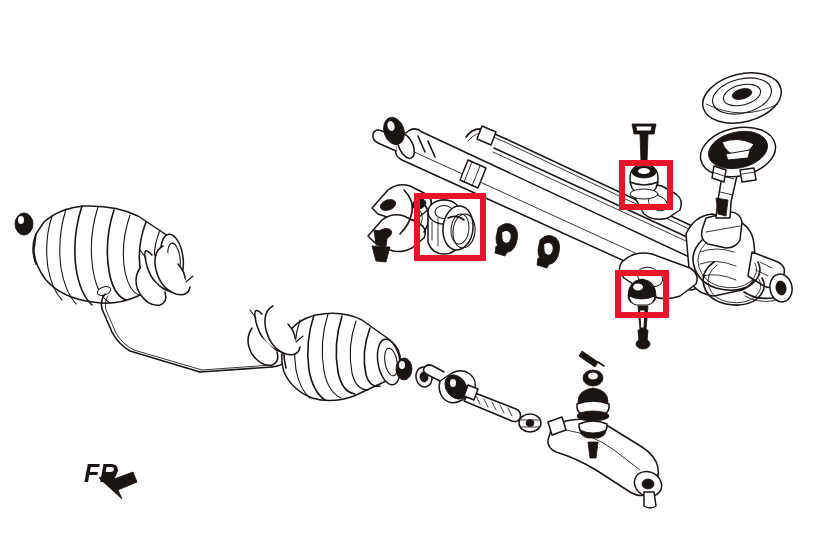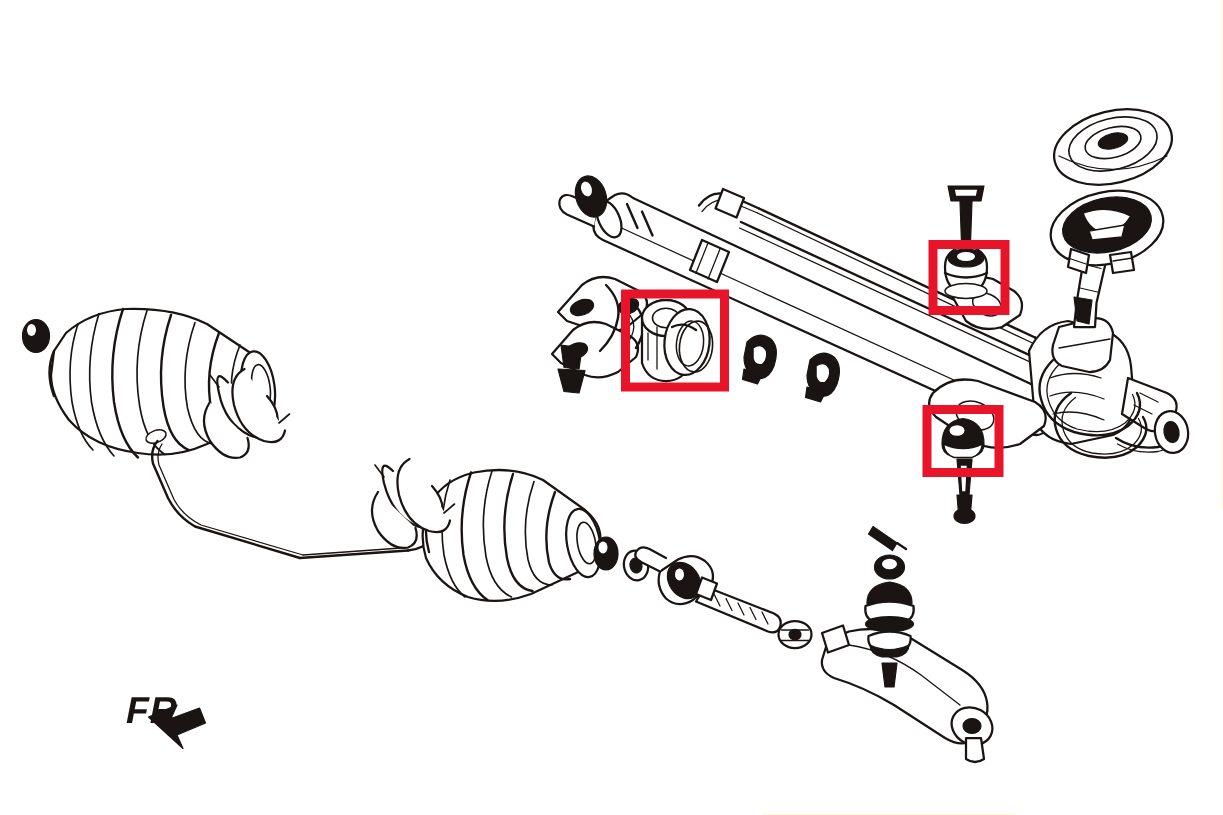--- a/index.html
+++ b/index.html
@@ -36,21 +36,21 @@
     font-size: 25px;
     font-weight: bold;
     font-style: italic;
     fill: #1a1412;
     letter-spacing: 0.5px;
   }
 </style>
 </head>
 <body>
 
-<div id="diagram-root" style="background: #fde047;">
+<div id="diagram-root" style="background: #a16207;">
 
   <svg id="diagram-svg" viewBox="0 0 815 543" xmlns="http://www.w3.org/2000/svg">
 
     <rect x="0" y="0" width="815" height="543" fill="#ffffff"></rect>
 
     <g>
 
       <path class="white" d="M36 234 L44 222 Q60 208 84 206 Q116 205 138 216 L168 236 Q182 246 182 258 Q182 272 168 280 L138 296 Q116 306 92 302 Q62 298 46 280 Q34 264 34 250 Z"></path>
 
       <path class="ink-thin" d="M52 216 Q44 240 48 268 Q52 290 62 300"></path>

